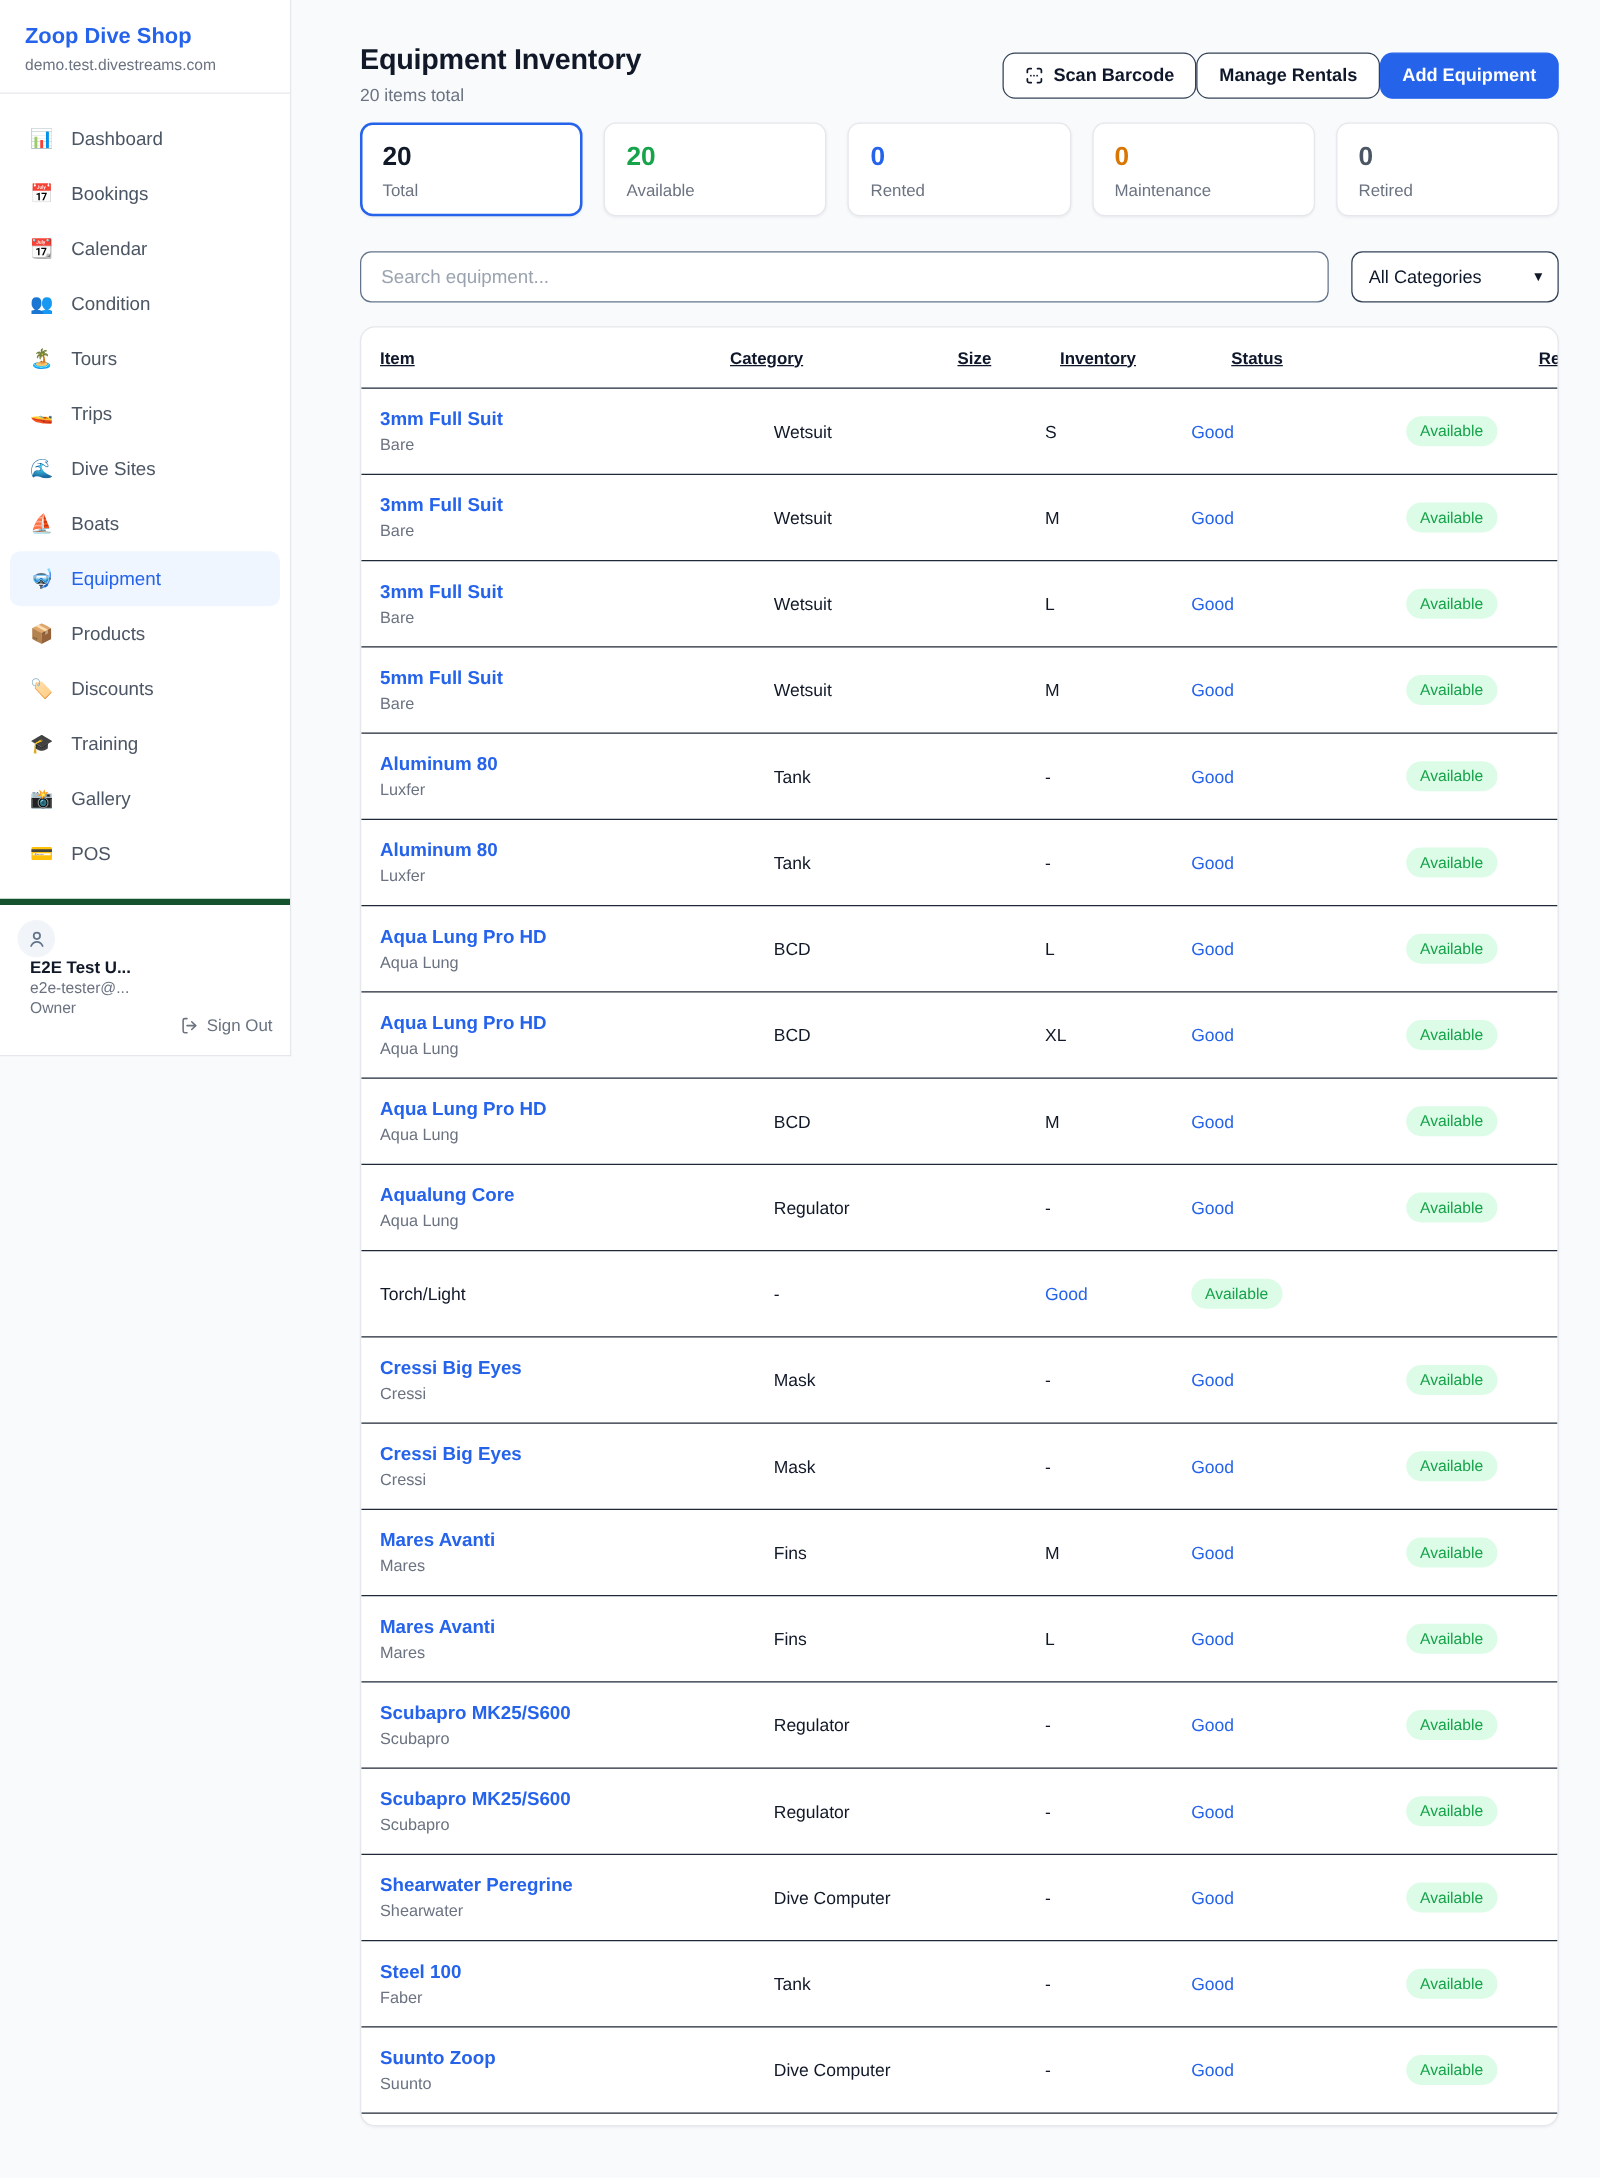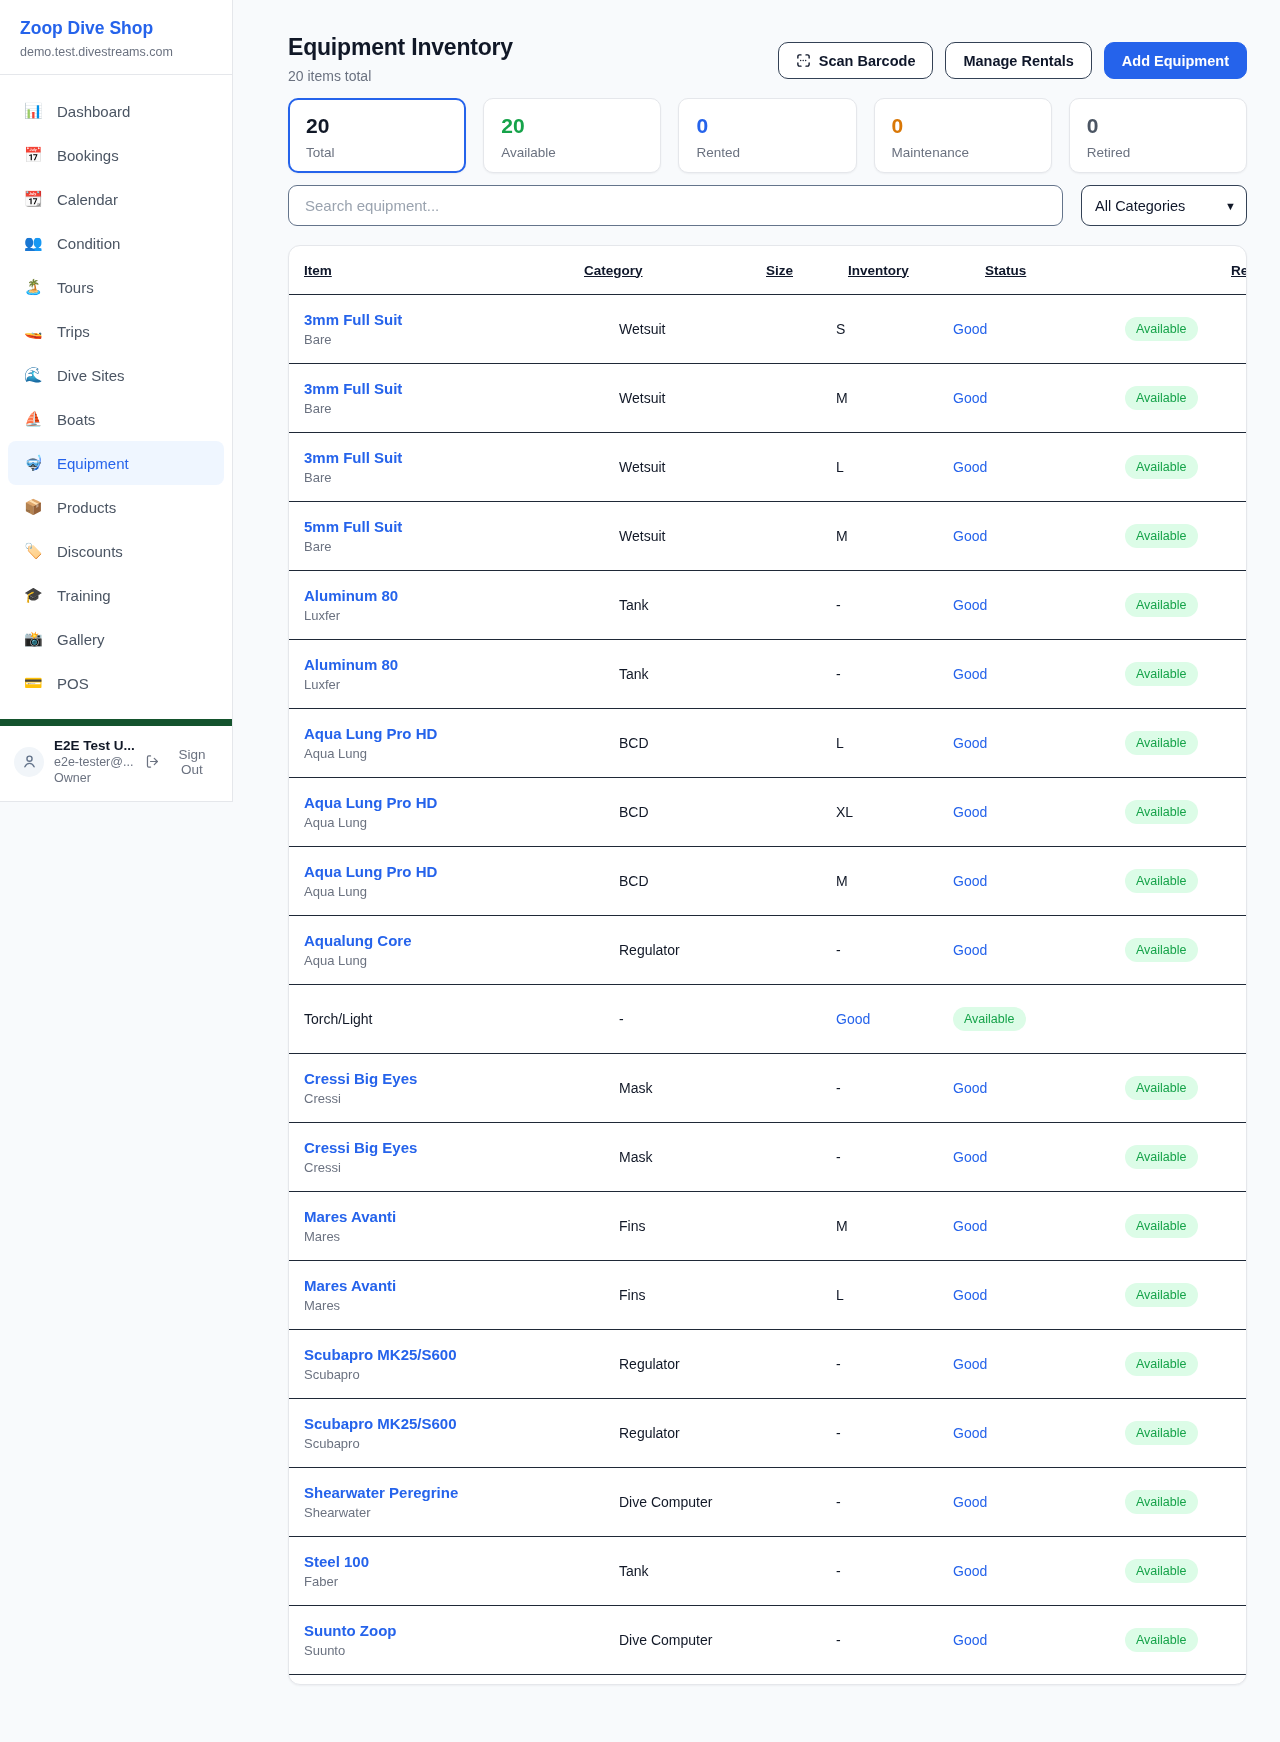--- a/index.html
+++ b/index.html
@@ -18,59 +18,59 @@
   .brand-name { color:#2563eb; font-size:17.5px; font-weight:bold; }
   .brand-domain { margin-top:6px; color:#6b7280; font-size:12.5px; }
   .nav { padding:14px 8px 6px; }
   .nav-item {
     display:flex; align-items:center; height:44px; padding:0 14px;
     border-radius:8px; cursor:pointer; color:#4b5563; font-size:15px;
   }
   .nav-item.active { background:#eff6ff; color:#2563eb; font-weight:500; }
   .nav-icon { width:24px; font-size:15px; text-align:center; margin-right:11px; flex:none; }
   .user-box {
-    border-top:7px solid #14532d; margin-top:8px; padding:12px 14px;
-    display:flex; align-items:center;
+    border-top:5px solid #14532d; margin-top:8px; padding:12px 14px;
+    display:flex; flex-direction:column;
   }
   .avatar {
     width:30px; height:30px; border-radius:50%; background:#f1f5f9;
     display:flex; align-items:center; justify-content:center; flex:none;
   }
   .user-meta { margin-left:10px; width:92px; }
   .user-name { font-size:13.5px; font-weight:bold; color:#111827; }
   .user-email, .user-role { font-size:12.5px; color:#6b7280; margin-top:2px; }
   .signout {
     margin-left:auto; display:flex; align-items:center; gap:6px;
     color:#6b7280; font-size:13.5px; background:none; border:none; cursor:pointer;
     font-family:inherit;
   }
   
   .main { position:absolute; left:233px; top:0; width:1047px; padding:34px 33px 0 55px; }
   .page-head { display:flex; align-items:flex-start; }
   .page-title { font-size:23px; font-weight:bold; color:#111827; letter-spacing:-0.2px; }
   .page-sub { margin-top:7px; font-size:14px; color:#6b7280; }
-  .head-actions { margin-left:auto; display:flex; gap:12px; margin-top:8px; }
+  .head-actions { margin-left:auto; display:flex; margin-top:8px; }
   .btn {
     display:flex; align-items:center; gap:8px; height:37px; padding:0 17px;
     border-radius:10px; font-size:14.5px; font-weight:600; cursor:pointer;
     background:#ffffff; border:1px solid #334155; color:#0f172a; font-family:inherit;
   }
   .btn-primary { background:#2563eb; border-color:#2563eb; color:#ffffff; }
   
   .stats { display:flex; gap:17px; margin-top:14px; }
   .stat-card {
     flex:1; background:#ffffff; border:1px solid #e5e7eb; border-radius:10px;
     height:75px; padding:15px 17px; cursor:pointer;
     box-shadow:0 1px 2px rgba(16,24,40,.05);
   }
   .stat-card.active { border:2px solid #2563eb; padding:14px 16px; }
   .stat-value { font-size:21px; font-weight:bold; }
   .stat-label { margin-top:7px; font-size:13.5px; color:#6b7280; }
   
-  .filters { display:flex; gap:18px; margin-top:12px; }
+  .filters { display:flex; gap:18px; margin-top:28px; }
   .search-input {
     flex:1; height:41px; border:1px solid #64748b; border-radius:9px;
     background:#ffffff; padding:0 16px; font-size:15px; color:#0f172a;
     font-family:inherit; outline:none;
   }
   .search-input::placeholder { color:#9aa3af; }
   .select-wrap { position:relative; width:166px; flex:none; }
   .category-select {
     width:100%; height:41px; border:1px solid #334155; border-radius:9px;
     background:#ffffff; padding:0 28px 0 13px; font-size:14.5px; color:#0f172a;

